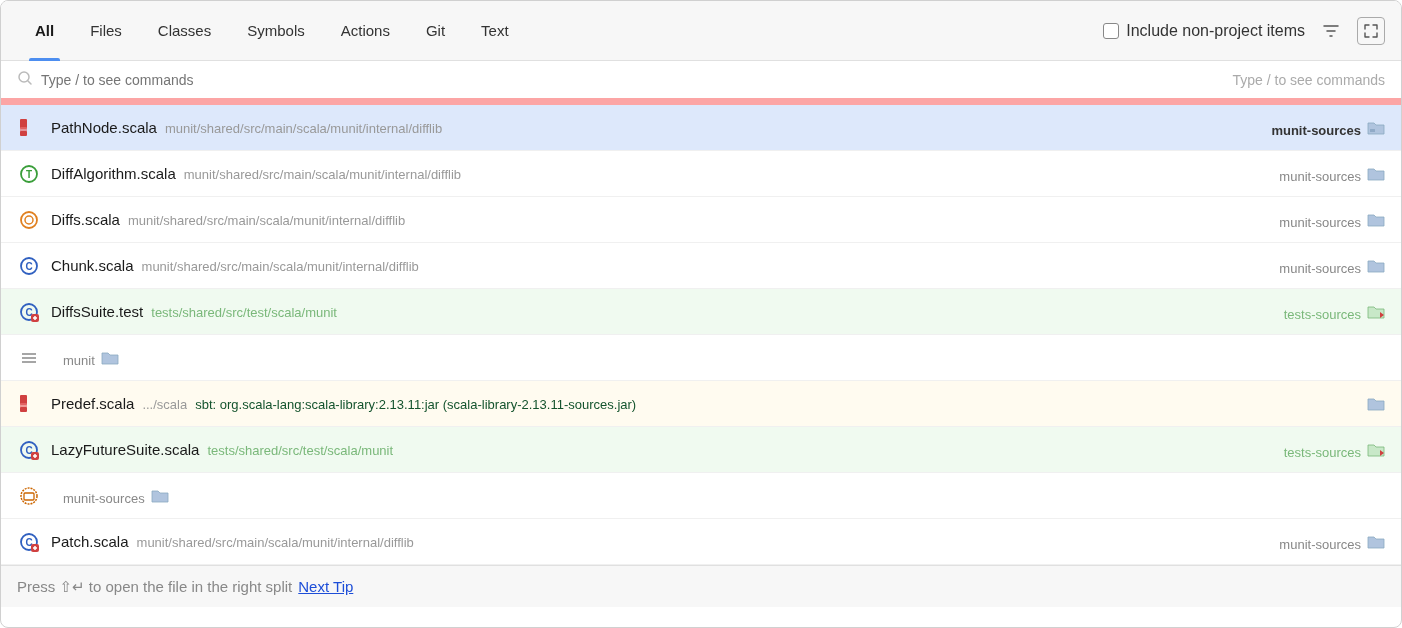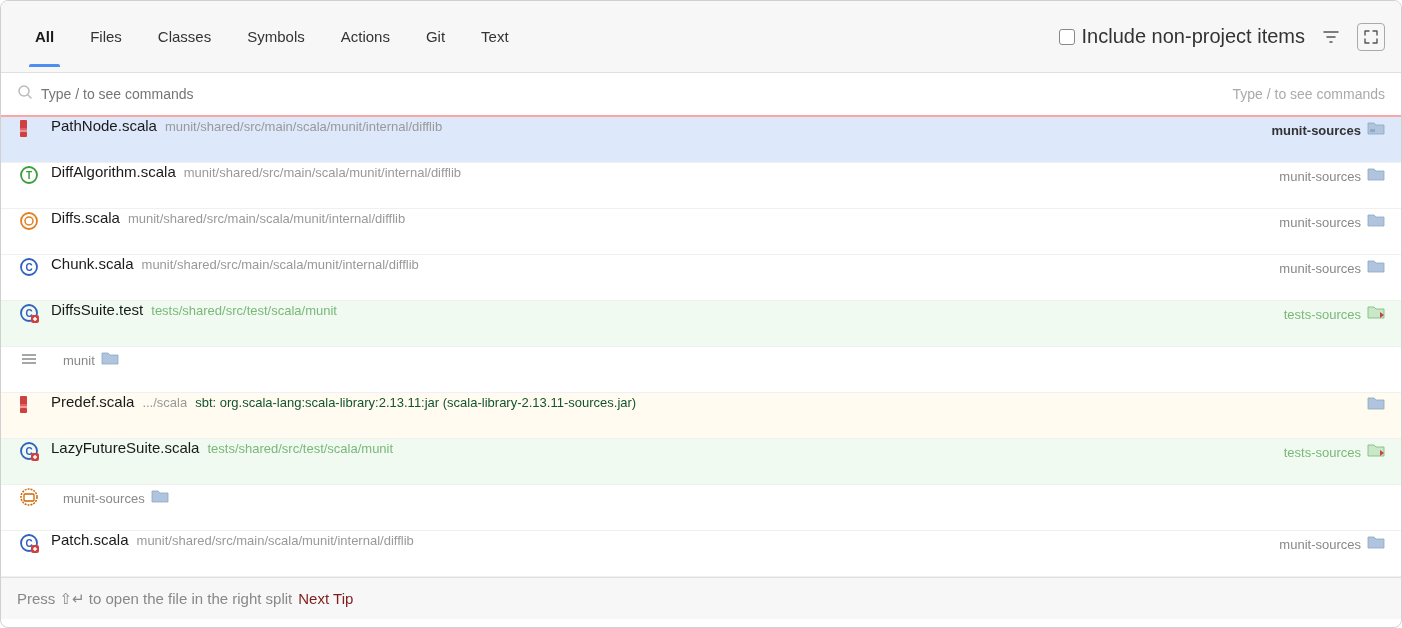--- a/index.html
+++ b/index.html
@@ -13,21 +13,21 @@
       overflow: hidden;
     }
 
     
     .tab-bar {
       display: flex;
       align-items: center;
       padding: 0 16px;
       border-bottom: 1px solid #e0e0e0;
       background: #f7f7f7;
-      height: 72px;
+      height: 60px;
       gap: 0;
     }
     .tab {
       padding: 0 18px;
       height: 60px;
       display: flex;
       align-items: center;
       font-size: 15px;
       color: #333;
       cursor: pointer;
@@ -51,21 +51,21 @@
     .tab-spacer { flex: 1; }
     .tab-options {
       display: flex;
       align-items: center;
       gap: 12px;
     }
     .include-non-project {
       display: flex;
       align-items: center;
       gap: 7px;
-      font-size: 20px;
+      font-size: 16px;
       color: #333;
       cursor: pointer;
     }
     .checkbox-box {
       width: 16px;
       height: 16px;
       border: 1.5px solid #888;
       border-radius: 3px;
       background: #fff;
     }
@@ -90,21 +90,21 @@
       font-size: 15px;
       border: 1.5px solid #aaa;
       border-radius: 4px;
     }
 
     
     .search-bar {
       display: flex;
       align-items: center;
       padding: 8px 16px;
-      border-bottom: 2px solid #fca5a5;
+      border-bottom: 7px solid #fca5a5;
       background: #fff;
       height: 44px;
     }
     .search-icon {
       color: #999;
       font-size: 16px;
       margin-right: 8px;
     }
     .search-placeholder {
       font-size: 14px;
@@ -115,21 +115,21 @@
       font-size: 14px;
       color: #aaa;
     }
 
     
     .results-list {
       background: #fff;
     }
     .result-row {
       display: flex;
-      align-items: flex-start;
+      align-items: center;
       padding: 0 16px;
       height: 46px;
       border-bottom: 1px solid #f0f0f0;
       cursor: pointer;
       position: relative;
     }
     .result-row.selected {
       background: #dde8fb;
     }
     .result-row.test-bg {
@@ -212,24 +212,25 @@
       display: flex;
       align-items: center;
       padding: 8px 16px;
       background: #f7f7f7;
       border-top: 1px solid #e0e0e0;
       height: 42px;
       font-size: 15px;
       color: #888;
     }
     .next-tip-link {
-      color: #7f1d1d;
+      color: #1d4ed8;
       cursor: pointer;
       margin-left: 6px;
       font-weight: 400;
+      text-decoration: underline;
     }
 
     
     .icon-scala-red {
       color: #d04040;
     }
     .icon-lines {
       color: #888;
     }
   </style>

